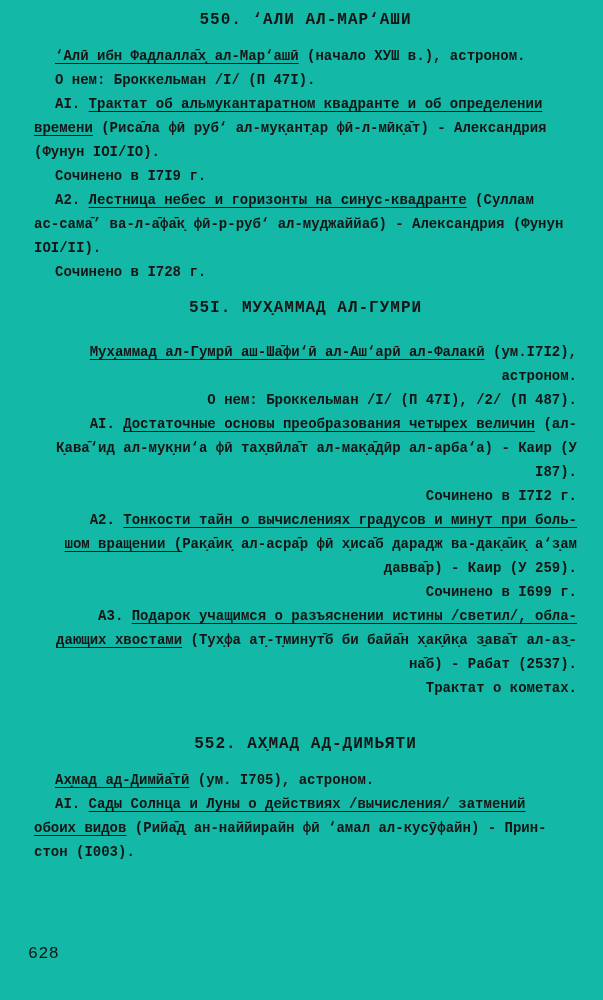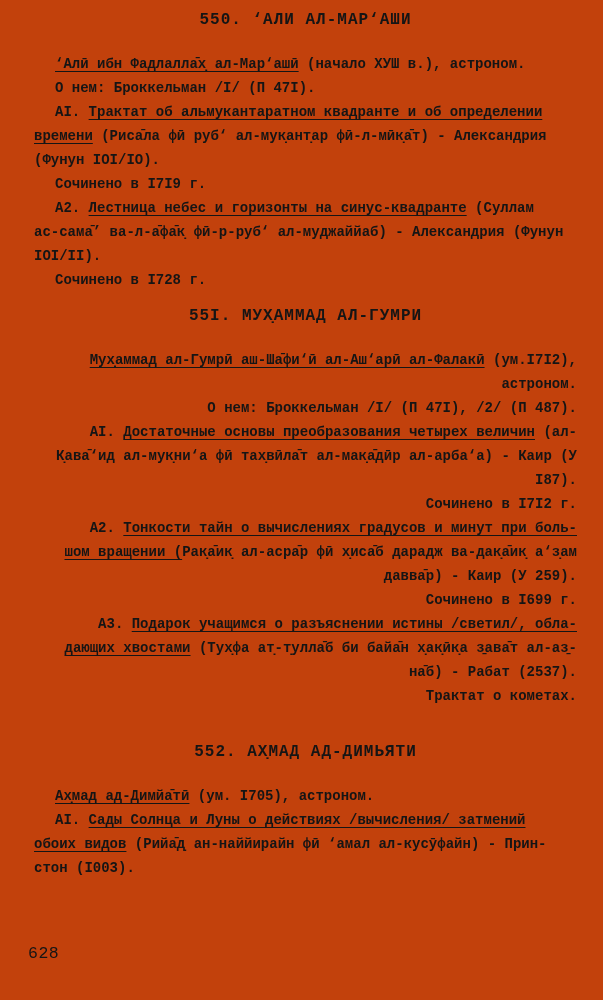--- a/index.html
+++ b/index.html
@@ -1,36 +1,36 @@
 <!DOCTYPE html>
 <html><head>
 <meta charset="utf-8">
 <style>
   html, body { margin: 0; padding: 0; }
   .page {
     position: relative;
     width: 603px;
     height: 1000px;
-    background: #c2410c;
+    background: #14b8a6;
     font-family: "Liberation Mono", "DejaVu Sans Mono", monospace;
     font-weight: 700;
     color: #151515;
     overflow: hidden;
   }
   .content { padding: 8px 26px 0 34px; }
   .heading {
     margin: 0;
     font-size: 16px;
     line-height: 24px;
     font-weight: 700;
     text-align: center;
     letter-spacing: 1px;
     white-space: pre;
   }
-  .lines { margin-top: 20px; }
+  .lines { margin-top: 12px; }
   .lines-551 { margin-top: 20px; text-align: right; }
   .heading-551 { margin-top: 12px; }
   .heading-552 { margin-top: 32px; }
   .line {
     font-size: 14px;
     line-height: 24px;
     white-space: pre;
   }
   .line.indent { padding-left: 21px; }
   .u {
@@ -74,21 +74,21 @@
         <div class="line indent"><span>О нем: Броккельман /I/ (П 47I), /2/ (П 487).</span></div>
         <div class="line indent"><span>АI. </span><span class="u">Достаточные основы преобразования четырех величин</span><span> (ал-</span></div>
         <div class="line"><span>К̣ава̄‘ид ал-мук̣ни‘а фӣ тах̣вӣла̄т ал-мак̣а̄дӣр ал-арба‘а) - Каир (У</span></div>
         <div class="line"><span>I87).</span></div>
         <div class="line indent"><span>Сочинено в I7I2 г.</span></div>
         <div class="line indent"><span>А2. </span><span class="u">Тонкости тайн о вычислениях градусов и минут при боль-</span></div>
         <div class="line"><span class="u">шом вращении (</span><span>Рак̣а̄ик̣ ал-асра̄р фӣ х̣иса̄б дарадж ва-дак̣а̄ик̣ а‘з̣ам</span></div>
         <div class="line"><span>давва̄р) - Каир (У 259).</span></div>
         <div class="line indent"><span>Сочинено в I699 г.</span></div>
         <div class="line indent"><span>А3. </span><span class="u">Подарок учащимся о разъяснении истины /светил/, обла-</span></div>
-        <div class="line"><span class="u">дающих хвостами</span><span> (Тух̣фа ат̣-т̣улла̄б би байа̄н х̣ак̣ӣк̣а з̱ава̄т ал-аз̱-</span></div>
+        <div class="line"><span class="u">дающих хвостами</span><span> (Тух̣фа ат̣-т̣минут̄б би байа̄н х̣ак̣ӣк̣а з̱ава̄т ал-аз̱-</span></div>
         <div class="line"><span>на̄б) - Рабат (2537).</span></div>
         <div class="line indent"><span>Трактат о кометах.</span></div>
       </div>
 
     <h2 class="heading heading-552">552. АХ̣МАД АД-ДИМЬЯТИ</h2>
     <div class="lines">
         <div class="line indent"><span class="u">Ах̣мад ад-Димйа̄тӣ</span><span> (ум. I705), астроном.</span></div>
         <div class="line indent"><span>АI. </span><span class="u">Сады Солнца и Луны о действиях /вычисления/ затмений</span></div>
         <div class="line"><span class="u">обоих видов</span><span> (Рийа̄д̣ ан-наййирайн фӣ ‘амал ал-кусӯфайн) - Прин-</span></div>
         <div class="line"><span>стон (I003).</span></div>

